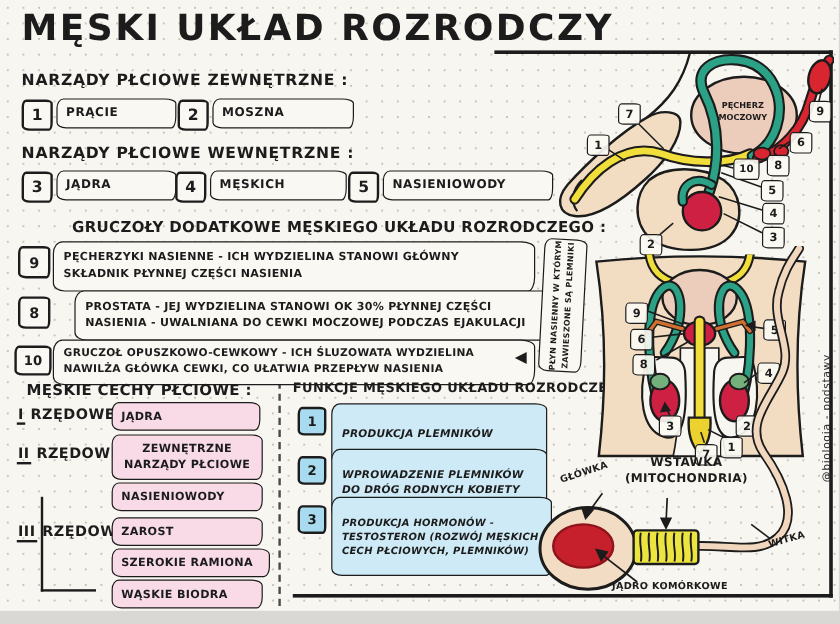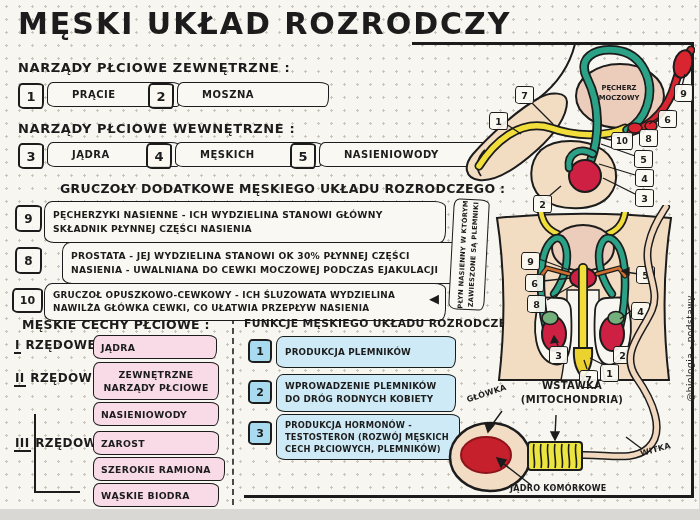--- a/index.html
+++ b/index.html
@@ -7,31 +7,31 @@
   .page{position:relative;width:699px;height:509px;background:#f8f6f0;color:#1c1c1c;overflow:hidden;
         background-image:radial-gradient(#c9c5ba 1px, transparent 1.25px);background-size:13px 13px;}
   .abs{position:absolute;}
   .title{font-size:30px;font-weight:bold;letter-spacing:2px;white-space:nowrap;}
   .h2{font-size:13px;font-weight:bold;letter-spacing:.6px;white-space:nowrap;}
   .h3{font-size:12px;font-weight:bold;letter-spacing:.3px;white-space:nowrap;}
   .numbox{display:flex;align-items:center;justify-content:center;border:2px solid #1c1c1c;
           background:rgba(250,248,242,.85);font-weight:bold;
           border-radius:4px 6px 3px 7px / 6px 3px 7px 4px;}
   .labelbox{display:flex;align-items:center;border:1.8px solid #1c1c1c;background:#faf8f2;
-            padding:2px 24px;font-size:10px;font-weight:bold;letter-spacing:.5px;
+            padding:2px 7px;font-size:10px;font-weight:bold;letter-spacing:.5px;
             border-radius:6px 10px 4px 8px / 8px 4px 10px 5px;}
   .glandtext{display:flex;align-items:center;border:1.8px solid #1c1c1c;background:#faf8f2;
              padding:3px 8px;font-size:9.2px;font-weight:600;letter-spacing:.25px;line-height:1.5;
              border-radius:8px 12px 6px 10px / 10px 6px 12px 7px;}
   .pinkbox{display:flex;align-items:center;justify-content:flex-start;border:1.6px solid #1c1c1c;
            background:#f8dbe7;padding:2px 7px;font-size:9.3px;font-weight:bold;letter-spacing:.3px;
            border-radius:6px 9px 5px 8px / 8px 5px 9px 6px;}
   .bluebox{display:flex;align-items:center;border:1.8px solid #1c1c1c;background:#cdeaf6;
-           padding:2px 8px;font-size:8.8px;font-weight:600;letter-spacing:.2px;line-height:1.45;
-           border-radius:7px 10px 5px 9px / 9px 5px 10px 6px;}
+           padding:12px 8px;font-size:8.8px;font-weight:600;letter-spacing:.2px;line-height:1.45;
+           border-radius:7px 10px 5px 9px / 9px 5px 10px 6px;font-style:italic;}
   .bluenum{display:flex;align-items:center;justify-content:center;border:2px solid #1c1c1c;
            background:#a8dbef;font-weight:bold;font-size:11px;
            border-radius:4px 6px 3px 6px / 6px 3px 6px 4px;}
   .dnum{position:absolute;width:17px;height:16px;display:flex;align-items:center;justify-content:center;
         border:1.7px solid #1c1c1c;background:rgba(250,248,242,.92);font-weight:bold;font-size:9.5px;
         border-radius:3px 5px 2px 5px / 5px 2px 5px 3px;z-index:5;}
   .grouplabel{font-size:12px;font-weight:bold;letter-spacing:.4px;white-space:nowrap;}
   .numeral{border-bottom:2.5px solid #1c1c1c;padding:0 1px;}
   .line{background:#1c1c1c;}
   .dashes{border-left:2px dashed #4a4a4a;}

